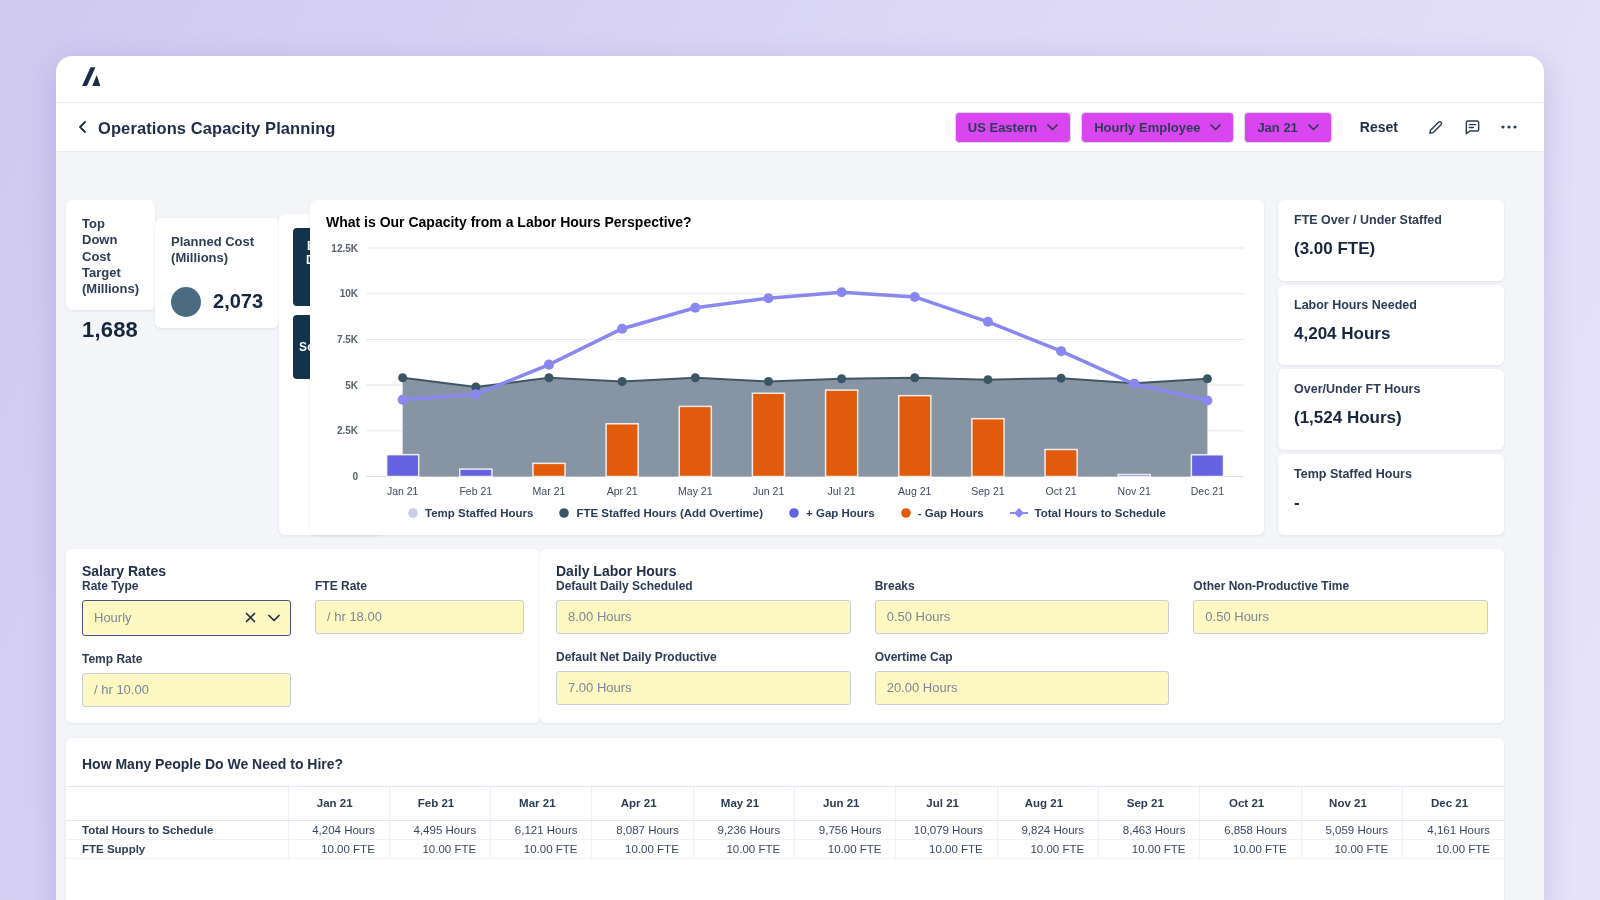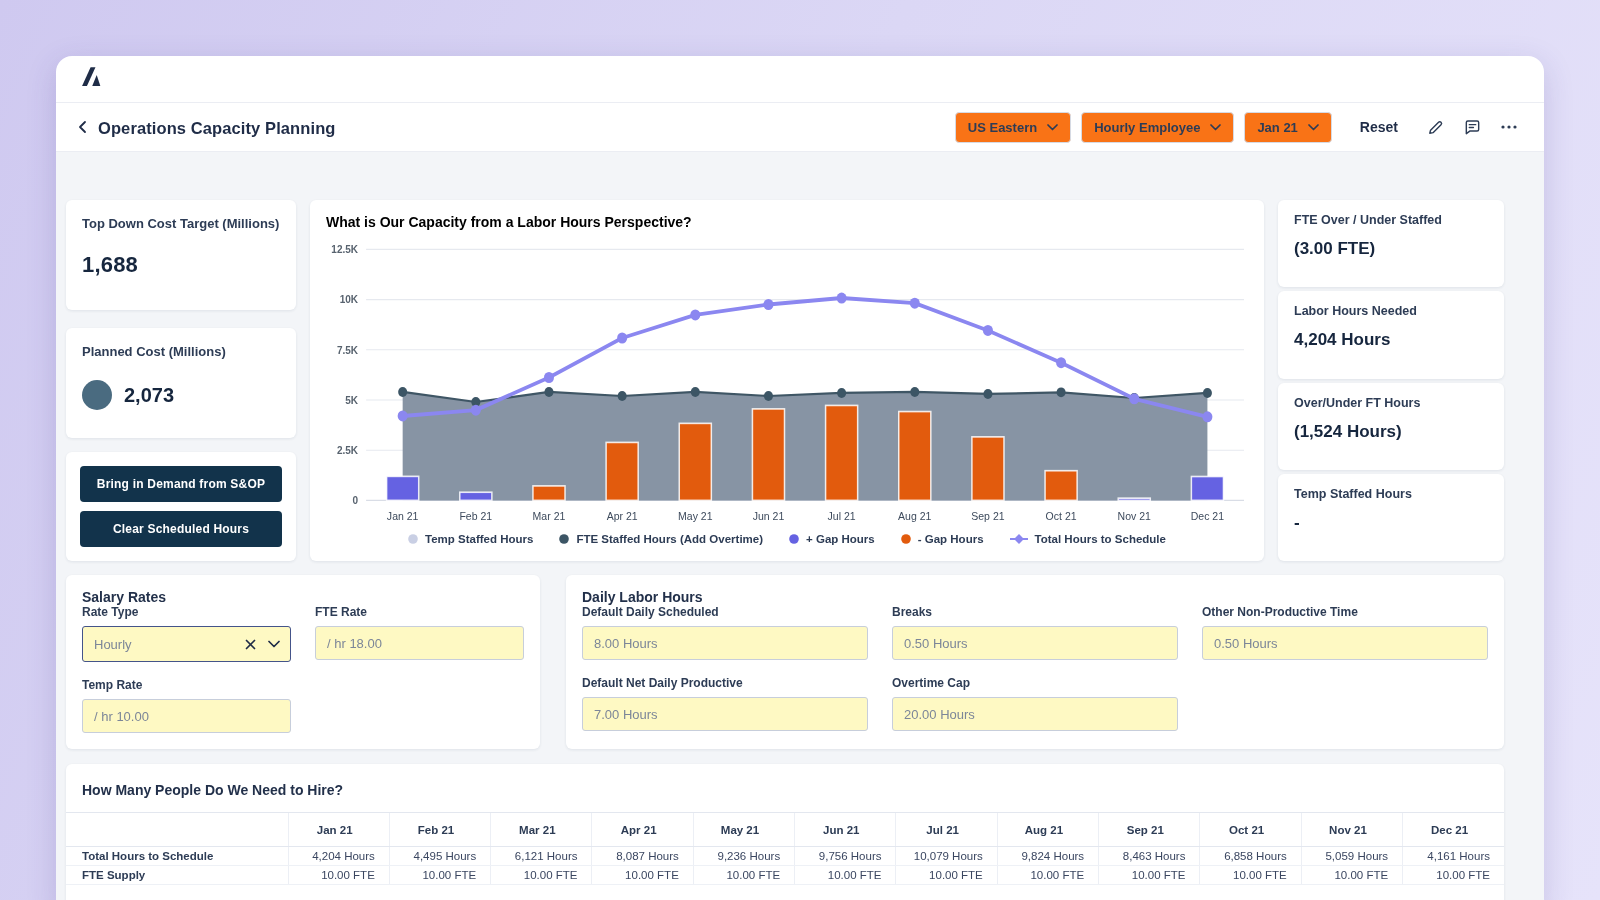--- a/index.html
+++ b/index.html
@@ -17,28 +17,28 @@
   }
   
   .topbar { height:47px; display:flex; align-items:center; padding:0 22px; border-bottom:1px solid #ebedf3; flex:none; }
   
   .pagehead { height:49px; display:flex; align-items:center; justify-content:space-between; padding:0 22px 0 16px; border-bottom:1px solid #ebedf3; flex:none; }
   .ph-left { display:flex; align-items:flex-end; gap:4px; }
   .page-title { font-size:16.5px; font-weight:bold; color:#1f2c47; letter-spacing:.1px; }
   .ph-right { display:flex; align-items:center; gap:10px; }
   .select-box {
     display:flex; align-items:center; gap:10px; border:1px solid #d6dae3; border-radius:4px;
-    padding:7px 12px; font-size:13px; font-weight:bold; color:#2d3c55; background:#f97316; cursor:pointer;
+    padding:7px 12px; font-size:13px; font-weight:bold; color:#2d3c55; background:#d946ef; cursor:pointer;
   }
   .reset-btn { font-size:14px; font-weight:bold; color:#1f2c47; background:none; border:none; margin:0 14px 0 18px; cursor:pointer; font-family:inherit; }
   .icon-btn { background:none; border:none; cursor:pointer; padding:4px; display:flex; align-items:center; }
   
   .content { flex:1; background:#f3f5f8; padding:48px 40px 20px 10px; overflow:hidden; }
   .row1 { display:flex; gap:14px; align-items:stretch; }
-  .col-left { width:230px; flex:none; display:flex; flex-direction:column; }
+  .col-left { width:230px; flex:none; display:flex; flex-direction:row; }
   .col-right { width:226px; flex:none; display:flex; flex-direction:column; gap:4px; }
   .card { background:#fff; border-radius:6px; box-shadow:0 1px 3px rgba(25,39,80,.09); }
   .kpi-card { padding:16px; }
   .kpi-label { font-size:13px; font-weight:bold; color:#2d3c55; line-height:1.25; }
   .kpi-value { font-size:22px; font-weight:bold; color:#16263e; margin-top:20px; letter-spacing:.2px; }
   .kpi-value-row { display:flex; align-items:center; gap:12px; margin-top:20px; }
   .dot-30 { width:30px; height:30px; border-radius:50%; background:#4a6b80; flex:none; }
   .kpi-value2 { font-size:20px; font-weight:bold; color:#16263e; }
   .card-top1 { height:110px; }
   .card-top2 { height:110px; margin-top:18px; }
@@ -52,21 +52,21 @@
   .rc-label { font-size:12.5px; font-weight:bold; color:#2d3c55; }
   .rc-value { font-size:17px; font-weight:bold; color:#16263e; margin-top:12px; }
   
   .chart-card { flex:1; padding:14px 16px 10px; display:flex; flex-direction:column; min-width:0; }
   .chart-title { font-size:14px; font-weight:bold; color:#000000; }
   .chart-wrap { flex:1; margin-top:4px; }
   .chart-wrap svg { display:block; width:100%; height:100%; }
   .legend { display:flex; justify-content:center; gap:26px; padding:4px 0 6px; }
   .legend-item { display:flex; align-items:center; gap:7px; font-size:11.5px; font-weight:bold; color:#2d3c55; }
   
-  .row2 { display:flex; gap:26px; margin-top:14px;justify-content:flex-end; }
+  .row2 { display:flex; gap:0; margin-top:14px;justify-content:flex-end; }
   .form-card { padding:14px 16px 16px; }
   .salary-card { width:474px; flex:none; }
   .daily-card { flex:1; }
   .section-title { font-size:14px; font-weight:bold; color:#22304a; }
   .fields { display:grid; gap:16px 24px; margin-top:0; }
   .fields-2 { grid-template-columns:1fr 1fr; }
   .fields-3 { grid-template-columns:1fr 1fr 1fr; }
   .field-label { font-size:12px; font-weight:bold; color:#2d3c55; margin-bottom:7px; }
   .text-input {
     width:100%; height:34px; border:1px solid #c7cedb; border-radius:3px; background:#fef9c3;

